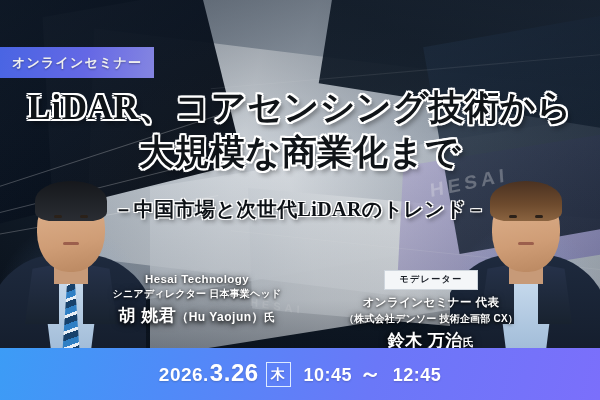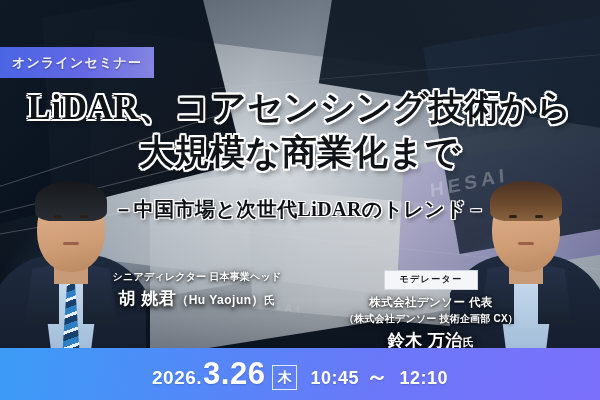--- a/index.html
+++ b/index.html
@@ -136,21 +136,21 @@
   .nm .sfx{font-size:11px;}
   .nm .rom{font-size:12px;}
 
   
   .datebar{position:absolute;left:0;bottom:0;width:600px;height:52px;
     display:flex;align-items:center;justify-content:center;
     background:linear-gradient(105deg,#3c9cf6 0%,#4f8bf8 28%,#6a78f8 62%,#7b6ffb 100%);}
   .dt{display:flex;align-items:baseline;color:#fff;font-weight:700;
     letter-spacing:.5px;text-shadow:0 1px 2px rgba(0,0,0,.18);}
   .dt-y{font-size:19px;}
-  .dt-md{font-size:31px;margin-left:1px;}
+  .dt-md{font-size:24px;margin-left:1px;}
   .dt-dow{display:inline-flex;align-items:center;justify-content:center;
     border:1.5px solid #ddeaff;font-size:14px;font-weight:700;
     width:23px;height:23px;margin:0 9px 0 7px;position:relative;top:-2px;}
   .dt-time{font-size:18px;margin-left:4px;}
   .dt-tilde{font-size:22px;margin:0 7px;}
 </style>
 </head>
 <body>
 
 <div class="stage">
@@ -207,39 +207,40 @@
     <div class="collar-r"></div>
     <div class="neck"></div>
     <div class="head"></div>
     <div class="hair hair-brown"></div>
     <div class="eye eye-l"></div>
     <div class="eye eye-r"></div>
     <div class="mouth"></div>
   </div>
 
   <div class="spk spk-l">
+    <div class="org">Hesai Technology</div>
     <div class="pos">シニアディレクター 日本事業ヘッド</div>
     <div class="nm">
       <span>胡 姚君</span><span class="rom">（Hu Yaojun）</span><span class="sfx">氏</span>
     </div>
   </div>
 
   <div class="spk spk-r">
     <div class="role">モデレーター</div>
-    <div class="org">株式会社デンソー 代表</div>
+    <div class="org">オンラインセミナー 代表</div>
     <div class="pos">（株式会社デンソー 技術企画部 CX）</div>
     <div class="nm">
       <span>鈴木 万治</span><span class="rom"></span><span class="sfx">氏</span>
     </div>
   </div>
 
   <div class="datebar">
     <div class="dt">
       <span class="dt-y">2026.</span>
       <span class="dt-md">3.26</span>
       <span class="dt-dow">木</span>
       <span class="dt-time">10:45</span>
       <span class="dt-tilde">～</span>
-      <span class="dt-time">12:10</span>
+      <span class="dt-time">12:45</span>
     </div>
   </div>
 
 </div>
 
 </body></html>

